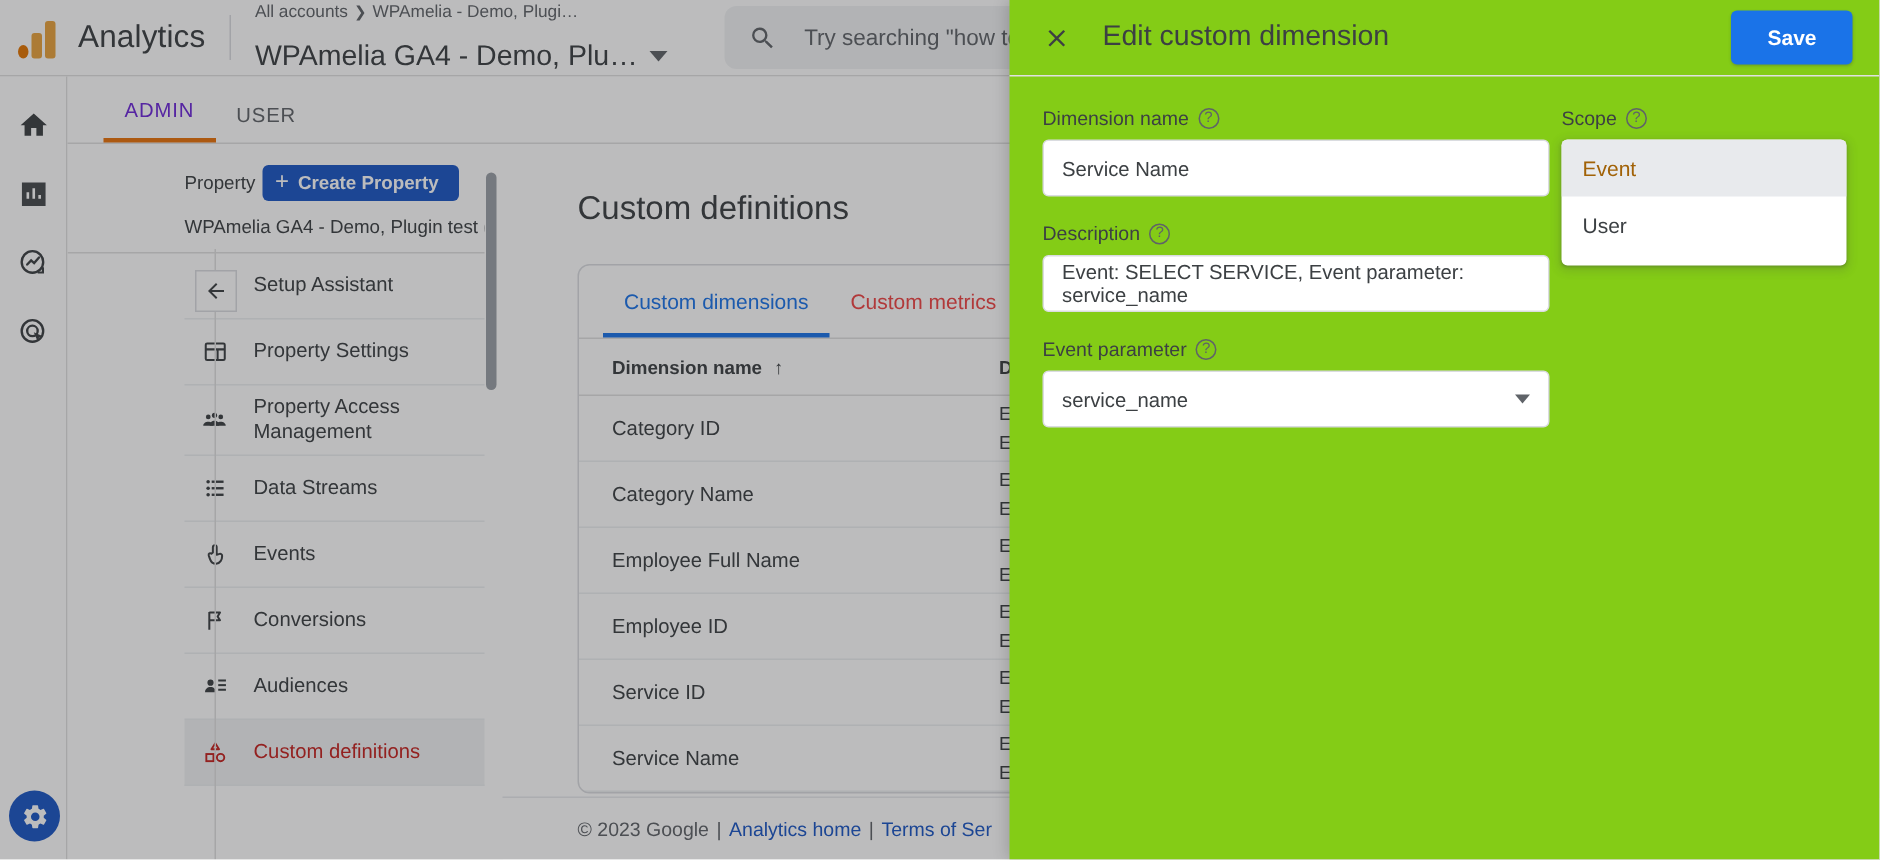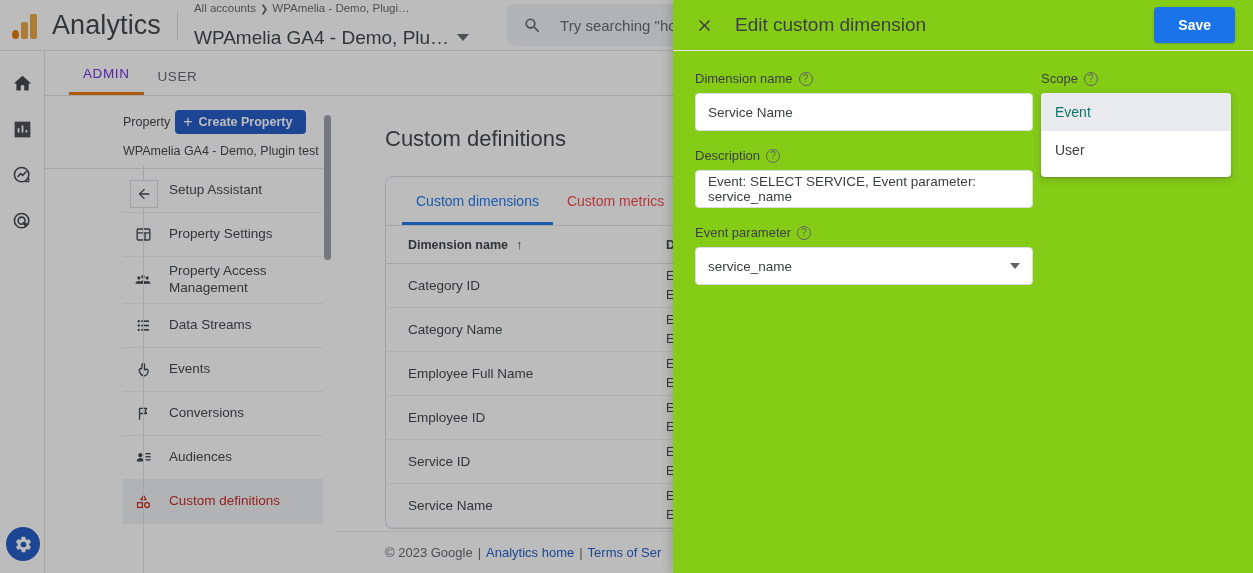--- a/index.html
+++ b/index.html
@@ -27,21 +27,21 @@
     position: absolute; top: 0; left: 0; width: 1253px; height: 51px;
     background: #fff; border-bottom: 1px solid #e0e0e0;
     display: flex; align-items: center;
   }
   .ga-logo { width: 28px; height: 28px; margin-left: 12px; display:flex; align-items:flex-end; gap:2px; }
   .ga-bar { border-radius: 2px; }
   .b1 { width:7px; height:9px;  background:#E37400; border-radius:50%; }
   .b2 { width:7px; height:17px; background:#E8A33D; }
   .b3 { width:7px; height:25px; background:#E8A33D; }
   .brand {
-    font-size: 27px; color: #3c4043; margin-left: 12px; letter-spacing: .1px;
+    font-size: 21px; color: #3c4043; margin-left: 12px; letter-spacing: .1px;
   }
   .vdiv { width:1px; height:30px; background:#dadce0; margin: 0 16px; }
   .acct { display:flex; flex-direction: column; justify-content:flex-start; min-width:0; }
   .crumb { font-size: 11.5px; color:#5f6368; white-space:nowrap; }
   .crumb .sep { margin: 0 4px; font-size:10px; }
   .prop-row { display:flex; align-items:center; gap:8px; margin-top:13px; }
   .prop-name { font-size:19px; color:#3c4043; white-space:nowrap; }
   .caret-dn {
     width:0;height:0;border-left:6px solid transparent;border-right:6px solid transparent;
     border-top:7px solid #5f6368;
@@ -172,21 +172,21 @@
   .scope-col { position:absolute; top:20px; left:368px; width:190px; }
   .dropdown {
     position:absolute; top:93px; left:1041px; width:190px; z-index:60;
     background:#fff; border-radius:4px; box-shadow:0 2px 6px 2px rgba(60,64,67,.15), 0 1px 2px rgba(60,64,67,.3);
     padding: 0 0 8px 0; overflow:hidden;
   }
   .dd-item {
     height:38px; display:flex; align-items:center; padding-left:14px; font-size:14px;
     color:#3c4043; cursor:pointer;
   }
-  .dd-item.active { background:#e8eaed; color:#0f766e; }
+  .dd-item.active { background:#e8eaed; color:#a16207; }
 </style>
 </head>
 <body>
 
 <div id="root">
 
   <div id="app">
 
     <div class="topbar">
       <div class="ga-logo">

